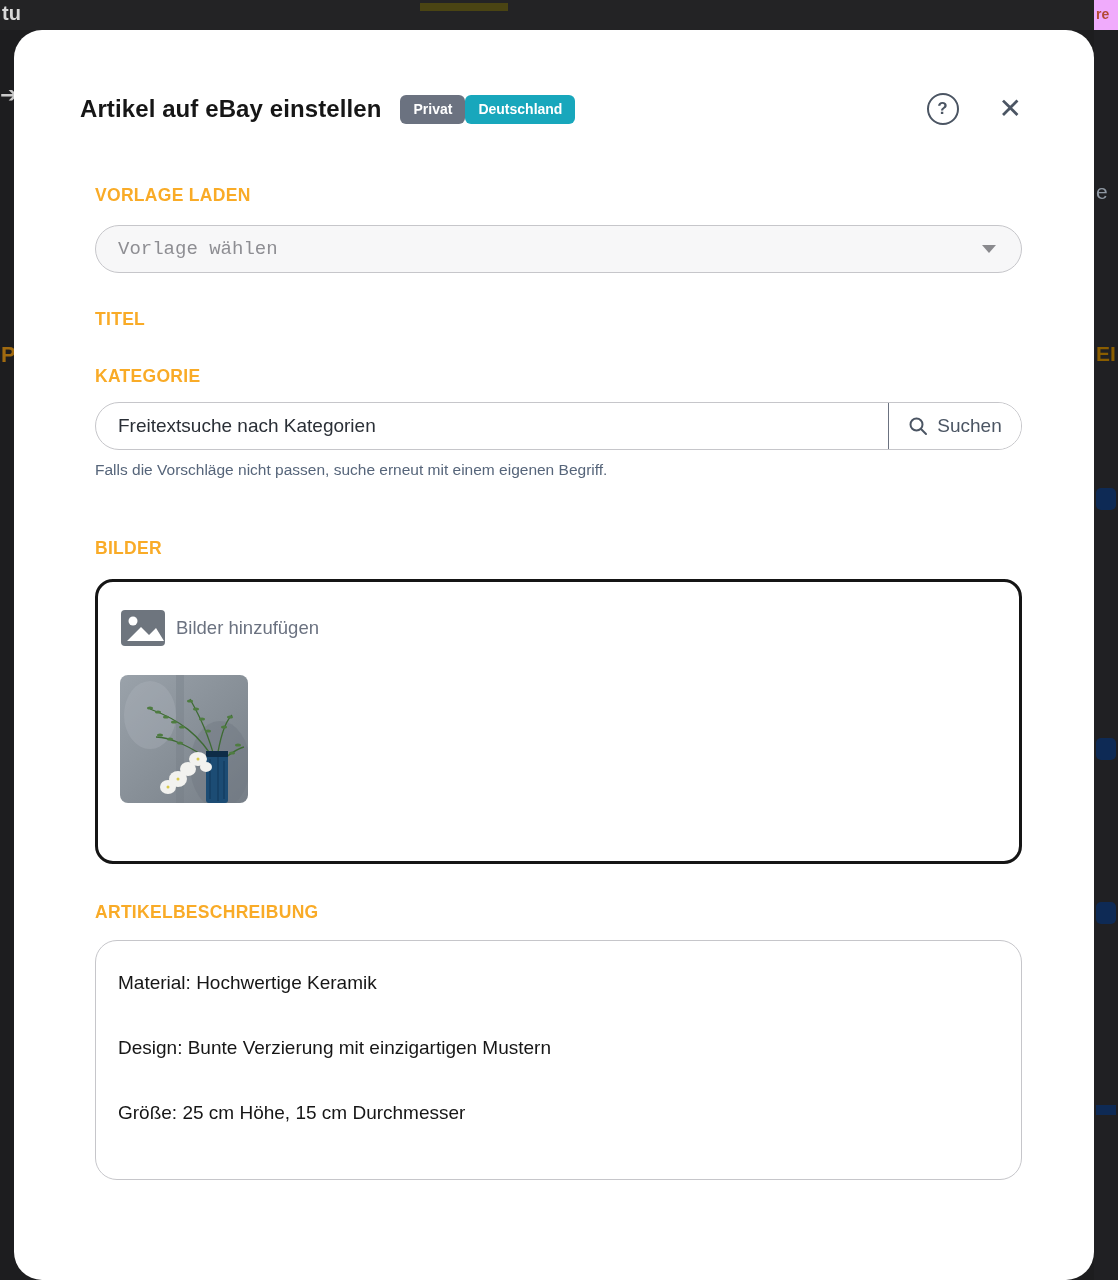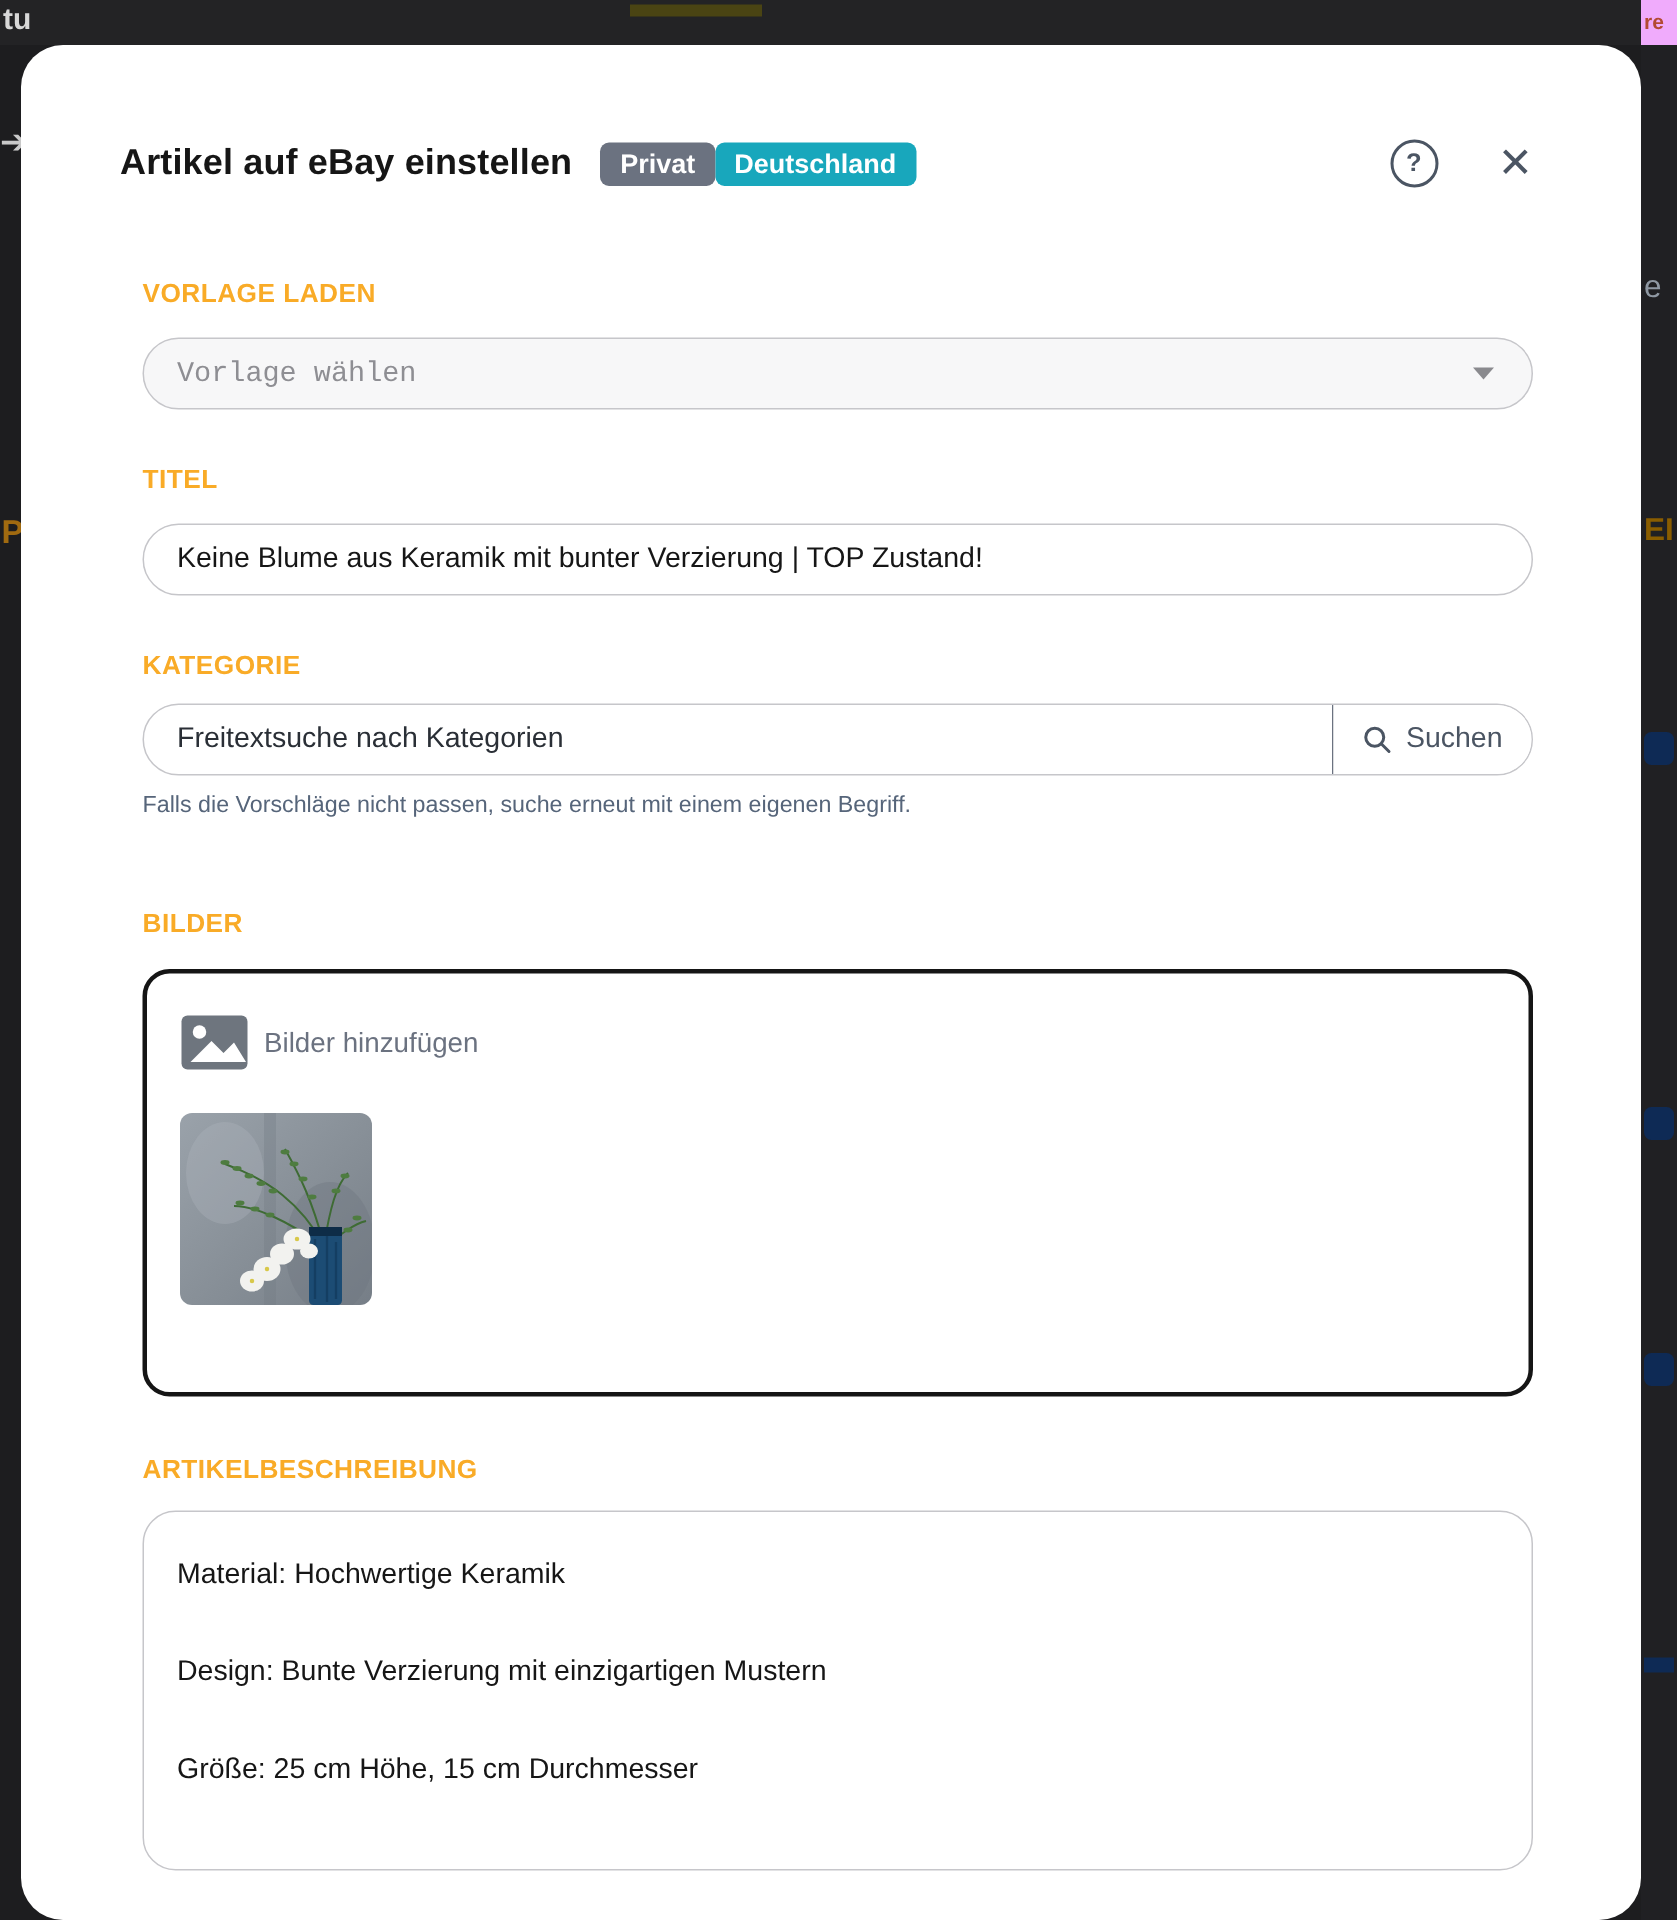--- a/index.html
+++ b/index.html
@@ -34,21 +34,21 @@
   .bg1{top:458px;}.bg2{top:708px;}.bg3{top:872px;}
   .blue-bar{position:absolute;left:2px;top:1075px;width:20px;height:10px;background:#0E2A55;}
   
   .modal{
     position:absolute;left:14px;top:30px;width:1080px;height:1250px;
     background:#FFFFFF;border-radius:28px;
     padding:62px 72px 0 66px;overflow:hidden;
   }
   .modal-header{display:flex;align-items:center;height:34px;}
   .modal-title{font-size:24px;font-weight:700;color:var(--ink);letter-spacing:.1px;text-align:center;}
-  .badge{color:#fff;font-weight:700;font-size:18px;border-radius:6px;padding:4px 13px 5px;line-height:20px;}
+  .badge{color:#fff;font-weight:700;font-size:14px;border-radius:6px;padding:4px 13px 5px;line-height:20px;}
   .badge-privat{background:#6B7280;margin-left:19px;}
   .badge-country{background:#18A7BC;}
   .header-icons{margin-left:auto;display:flex;align-items:center;gap:40px;}
   .help-btn{
     width:32px;height:32px;border:2.5px solid var(--slate);border-radius:50%;
     display:flex;align-items:center;justify-content:center;
     color:var(--slate);font-size:17px;font-weight:700;cursor:pointer;background:#fff;
   }
   .close-btn{color:var(--slate);font-size:28px;font-weight:400;line-height:28px;cursor:pointer;}
   .section{margin-left:15px;width:927px;}
@@ -146,23 +146,20 @@
   </div>
   <div class="section mt-ctrl">
     <div class="pill select">
       <span>Vorlage wählen</span>
       <span class="caret"></span>
     </div>
   </div>
 
   <div class="section mt-label">
     <div class="section-label">TITEL</div>
-  </div>
-  <div class="section mt-ctrl">
-    <input class="text-input" type="text" value="Keine Blume aus Keramik mit bunter Verzierung | TOP Zustand!" style="">
   </div>
 
   <div class="section mt-label">
     <div class="section-label">KATEGORIE</div>
   </div>
   <div class="section mt-search">
     <div class="search-row">
       <input class="search-input" type="text" placeholder="Freitextsuche nach Kategorien" style="">
       <span class="search-divider"></span>
       <button class="search-btn">

